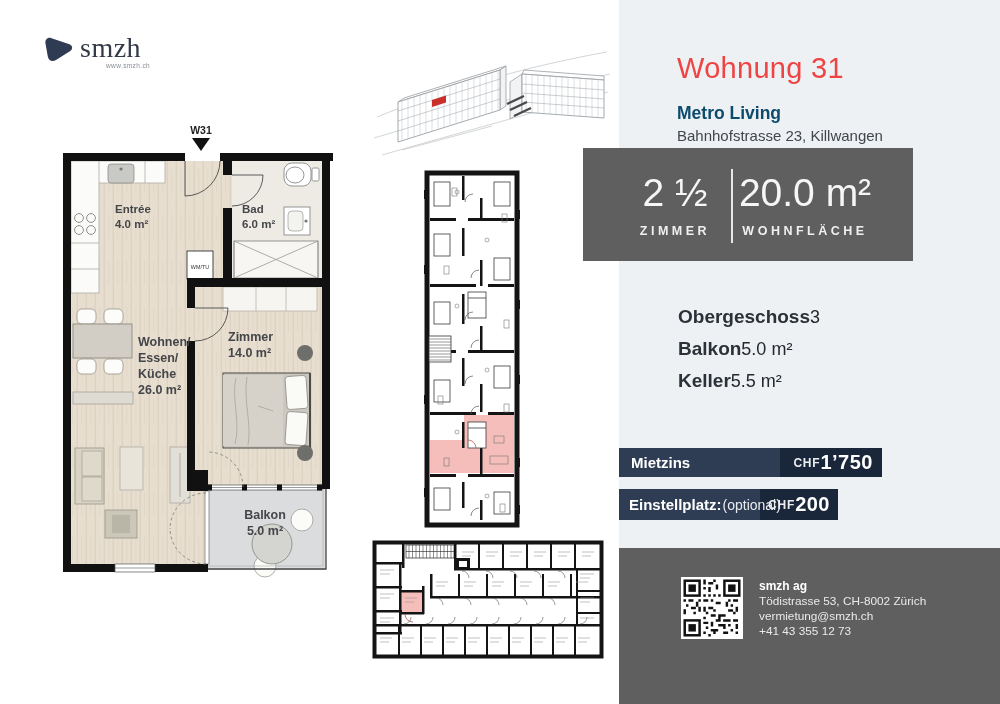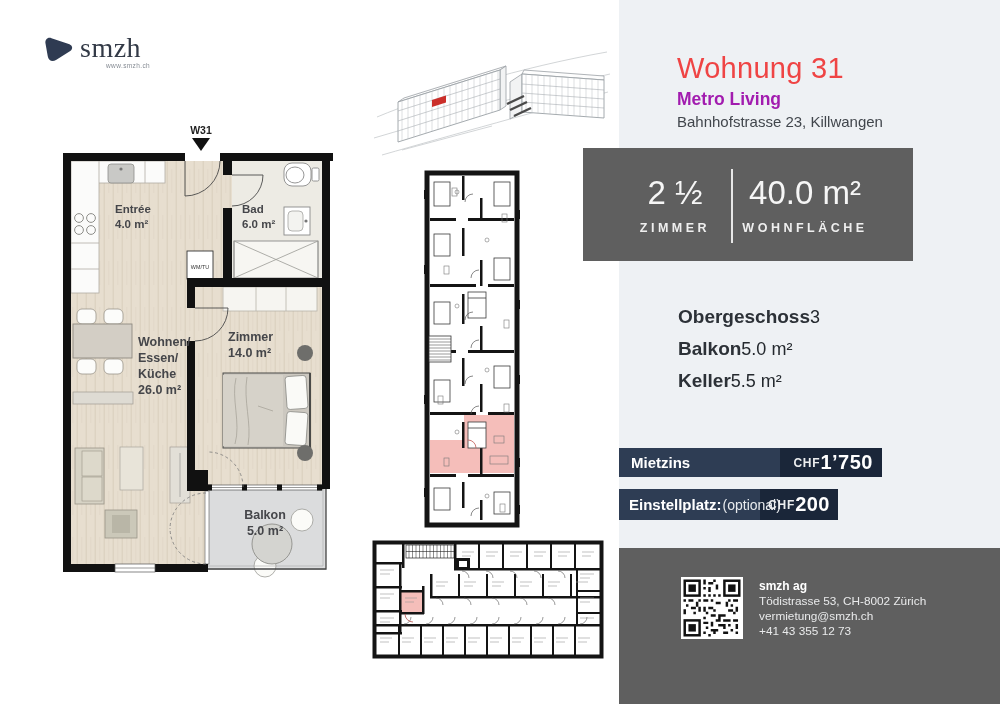--- a/index.html
+++ b/index.html
@@ -5,25 +5,25 @@
   html,body{margin:0;padding:0;background:#fff;}
   .canvas{position:relative;width:1000px;height:704px;background:#fff;overflow:hidden;
           font-family:"Liberation Sans",sans-serif;color:#2f3338;}
   .abs{position:absolute;}
   
   .logo-text{font-family:"Liberation Serif",serif;font-size:28px;color:#333a47;letter-spacing:0.5px;}
   .logo-url{font-size:6.5px;color:#858b93;letter-spacing:0.4px;}
   
   .panel{background:#eef1f4;}
   .title{font-size:29px;font-weight:400;color:#ef4444;letter-spacing:0.3px;margin:0;}
-  .subtitle{font-size:17.5px;font-weight:700;color:#a21caf;margin:4px 0 0 0;}
+  .subtitle{font-size:17.5px;font-weight:700;color:#0c4a6e;margin:18px 0 0 0;}
   .address{font-size:15px;font-weight:400;color:#41464c;margin:3px 0 0 0;}
   .graybox{background:#5f5f5f;}
   .stat-cell{display:flex;flex-direction:column;align-items:center;justify-content:center;box-sizing:border-box;height:100%;}
-  .stat-value{font-size:33px;color:#f6f6f6;font-weight:400;}
+  .stat-value{font-size:39px;color:#f6f6f6;font-weight:400;}
   .stat-label{font-size:12.5px;color:#efefef;font-weight:700;letter-spacing:3.5px;margin-top:9px;}
   .stat-divider{position:absolute;left:148px;top:21px;width:2px;height:74px;background:rgba(255,255,255,0.85);}
   .detail-row{display:flex;justify-content:flex-start;align-items:baseline;height:32px;}
   .detail-label{font-size:19px;font-weight:700;color:#2c3137;}
   .detail-value{font-size:18px;font-weight:400;color:#24292e;}
   .price-bar{display:flex;align-items:center;background:#1a2639;box-sizing:border-box;}
   .price-label-sec{background:#2e3d54;height:100%;display:flex;align-items:center;box-sizing:border-box;padding-left:12px;}
   .price-label{font-size:15px;font-weight:700;color:#fff;}
   .price-label-suffix{font-size:14px;font-weight:400;color:#e8ebee;margin-left:1px;}
   .price-right{flex:1;display:flex;align-items:center;justify-content:space-between;padding:0 9px 0 13px;}
@@ -463,21 +463,21 @@
     <div class="address">Bahnhofstrasse 23, Killwangen</div>
   </div>
 
   <div class="abs graybox" style="left:583px;top:148px;width:330px;height:113px;">
     <div class="stat-cell abs" style="left:0;top:0;width:148px;padding-left:36px;">
       <div class="stat-value">2 ½</div>
       <div class="stat-label">ZIMMER</div>
     </div>
     <div class="stat-divider"></div>
     <div class="stat-cell abs" style="left:148px;top:0;width:182px;padding-right:34px;">
-      <div class="stat-value">40.0 m²</div>
+      <div class="stat-value">20.0 m²</div>
       <div class="stat-label">WOHNFLÄCHE</div>
     </div>
   </div>
 
   <div class="abs" style="left:678px;top:306px;width:206px;">
     <div class="detail-row">
       <span class="detail-label">Obergeschoss</span>
       <span class="detail-value">3</span>
     </div>
     <div class="detail-row">

